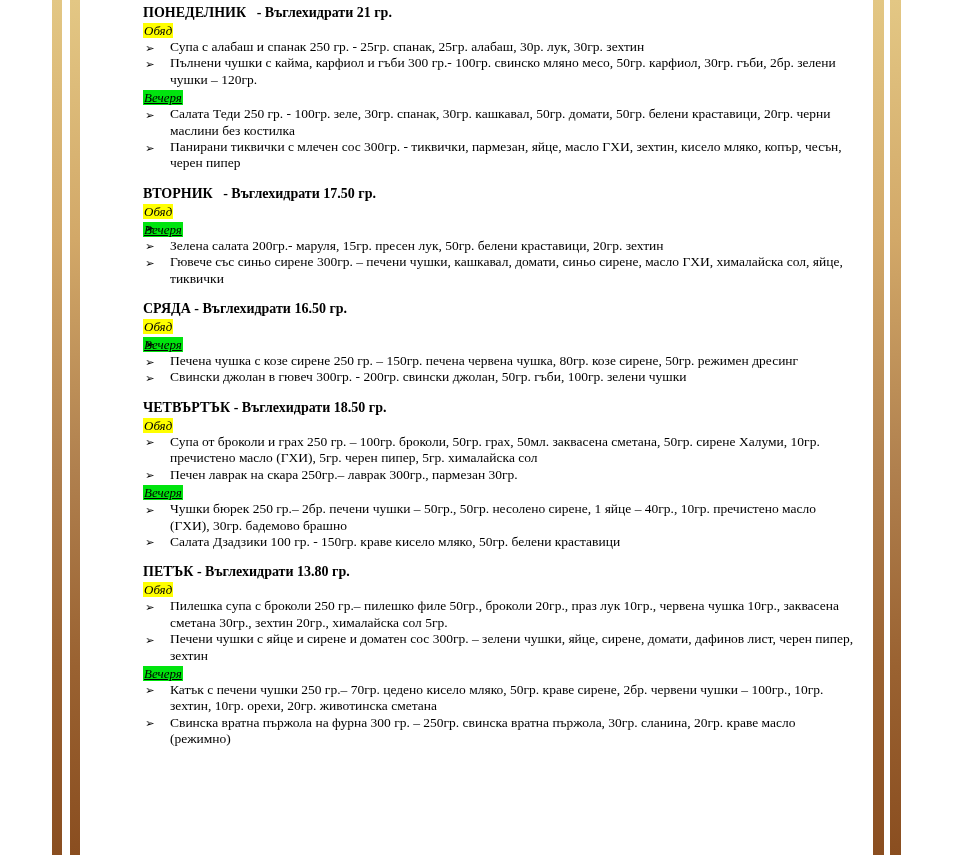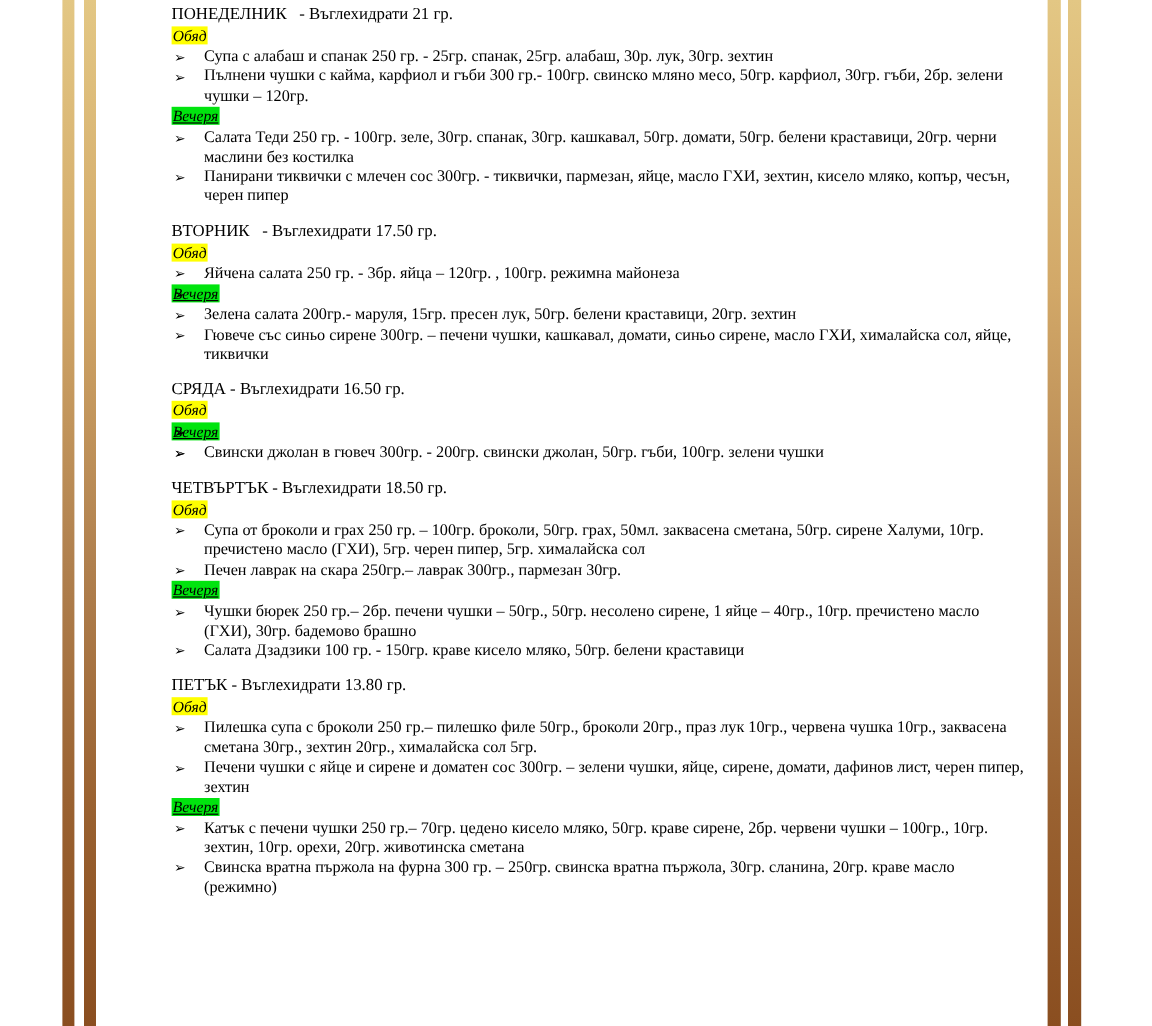--- a/index.html
+++ b/index.html
@@ -30,21 +30,21 @@
   .stripe.r1 { left: 873px; width: 11px; }
   .stripe.r2 { left: 890px; width: 11px; }
   .content {
     position: absolute;
     left: 143px;
     top: 4px;
     width: 714px;
   }
   .day { margin: 0 0 13px 0; }
   .day-title {
-    font-weight: normal;
+    font-weight: bold;
     font-size: 14px;
     line-height: 17px;
     white-space: pre-wrap;
   }
   .meal-label {
     display: inline-block;
     font-style: italic;
     font-size: 13px;
     line-height: 15px;
     padding: 0 1px;
@@ -90,39 +90,39 @@
         <div class="label-row"><span class="meal-label dinner">Вечеря</span></div>
         <ul class="meal-list">
           <li class="menu-item"><span class="arrow">➢</span><span class="item-text">Салата Теди 250 гр. - 100гр. зеле, 30гр. спанак, 30гр. кашкавал, 50гр. домати, 50гр. белени краставици, 20гр.  черни маслини без костилка</span></li>
           <li class="menu-item"><span class="arrow">➢</span><span class="item-text">Панирани тиквички с млечен сос 300гр. - тиквички, пармезан, яйце, масло  ГХИ, зехтин, кисело мляко, копър, чесън, черен пипер</span></li>
         </ul>
       </section>
       <section class="day">
         <div class="day-title">ВТОРНИК   - Въглехидрати 17.50 гр.</div>
         <div class="label-row"><span class="meal-label lunch">Обяд</span></div>
         <ul class="meal-list">
-          <li class="menu-item"><span class="arrow">➢</span><span class="item-text">Яйчена салата 250 гр. - 3бр. яйца – 120гр. , 100гр. режимна майонеза</span></li>
+          <li class="menu-item"><span class="arrow">➢</span></li>
           <li class="menu-item"><span class="arrow">➢</span></li>
         </ul>
         <div class="label-row"><span class="meal-label dinner">Вечеря</span></div>
         <ul class="meal-list">
           <li class="menu-item"><span class="arrow">➢</span><span class="item-text">Зелена салата 200гр.- маруля, 15гр. пресен лук, 50гр. белени краставици, 20гр. зехтин</span></li>
           <li class="menu-item"><span class="arrow">➢</span><span class="item-text">Гювече със синьо сирене 300гр. – печени чушки, кашкавал, домати, синьо сирене, масло ГХИ, хималайска сол, яйце, тиквички</span></li>
         </ul>
       </section>
       <section class="day">
         <div class="day-title">СРЯДА - Въглехидрати 16.50 гр.</div>
         <div class="label-row"><span class="meal-label lunch">Обяд</span></div>
         <ul class="meal-list">
           <li class="menu-item"><span class="arrow">➢</span></li>
           <li class="menu-item"><span class="arrow">➢</span></li>
         </ul>
         <div class="label-row"><span class="meal-label dinner">Вечеря</span></div>
         <ul class="meal-list">
-          <li class="menu-item"><span class="arrow">➢</span></li>
+          <li class="menu-item"><span class="arrow">➢</span><span class="item-text">Печена чушка с козе сирене 250 гр. – 150гр. печена червена чушка, 80гр. козе сирене, 50гр. режимен дресинг</span></li>
           <li class="menu-item"><span class="arrow">➢</span><span class="item-text">Свински джолан в гювеч 300гр. - 200гр. свински джолан, 50гр. гъби, 100гр. зелени чушки</span></li>
         </ul>
       </section>
       <section class="day">
         <div class="day-title">ЧЕТВЪРТЪК - Въглехидрати 18.50 гр.</div>
         <div class="label-row"><span class="meal-label lunch">Обяд</span></div>
         <ul class="meal-list">
           <li class="menu-item"><span class="arrow">➢</span><span class="item-text">Супа от броколи и грах 250 гр. – 100гр. броколи, 50гр. грах, 50мл. заквасена сметана, 50гр. сирене Халуми, 10гр. пречистено масло (ГХИ), 5гр. черен пипер, 5гр. хималайска сол</span></li>
           <li class="menu-item"><span class="arrow">➢</span><span class="item-text">Печен лаврак на скара 250гр.– лаврак 300гр., пармезан 30гр.</span></li>
         </ul>

